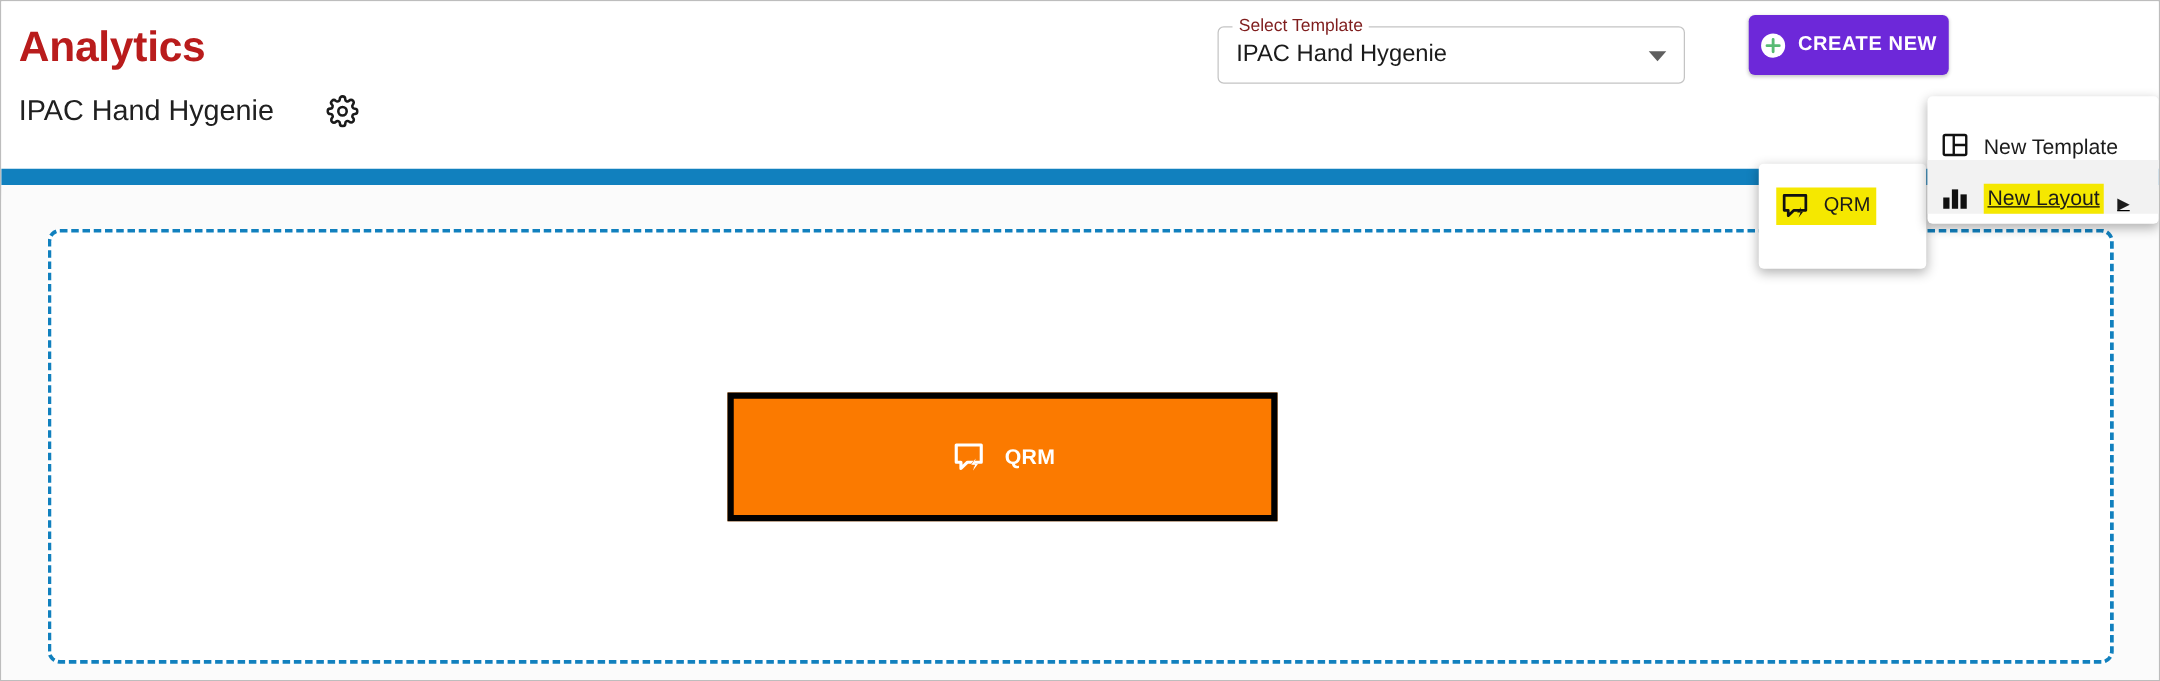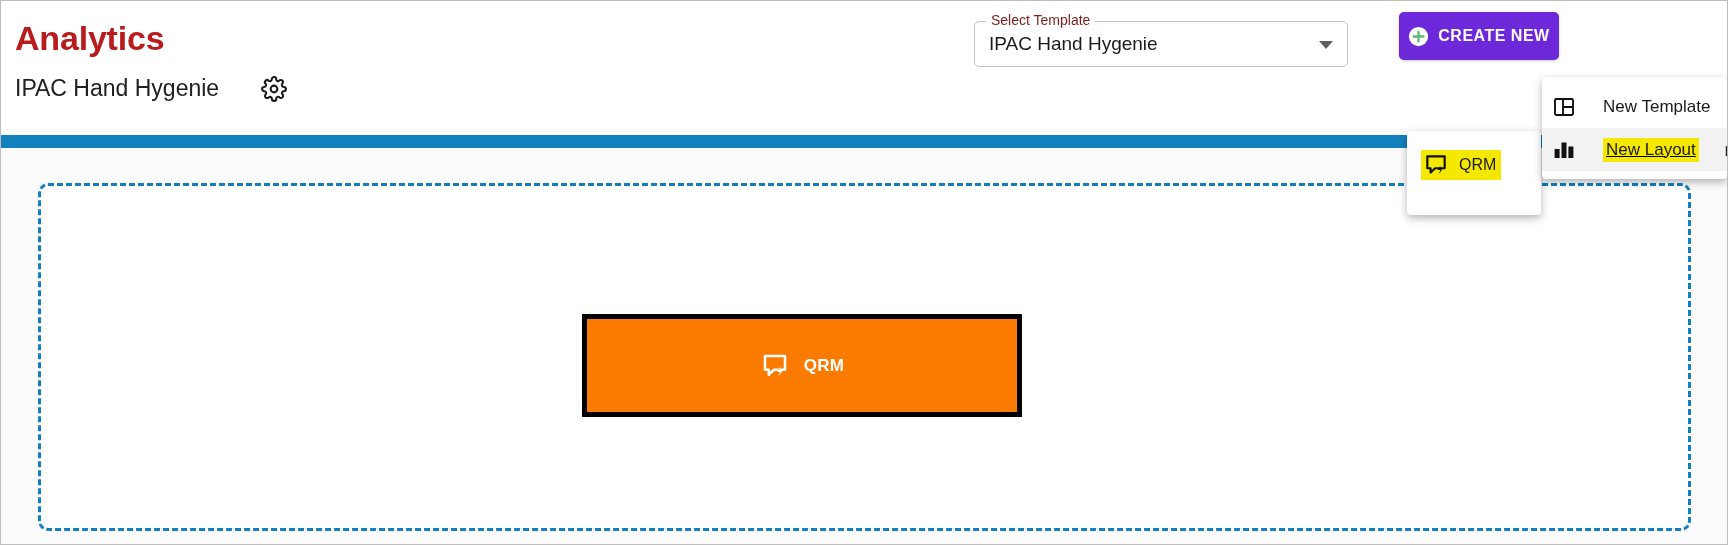--- a/index.html
+++ b/index.html
@@ -237,24 +237,24 @@
     width: 185px;
     background: #ffffff;
     border-radius: 4px;
     box-shadow: 0 3px 9px rgba(0,0,0,0.30);
     overflow: hidden;
     padding: 8px 0;
     box-sizing: border-box;
   }
   .menu-item {
     display: flex;
-    align-items: center;
+    align-items: flex-end;
     height: 43px;
     padding: 0 10px;
-    gap: 27px;
+    gap: 11px;
     cursor: pointer;
     box-sizing: border-box;
   }
   .menu-item.is-hovered {
     background: #f2f2f2;
     text-decoration: underline;
   }
   .menu-item-label {
     font-size: 17px;
     color: #1b1b1b;

